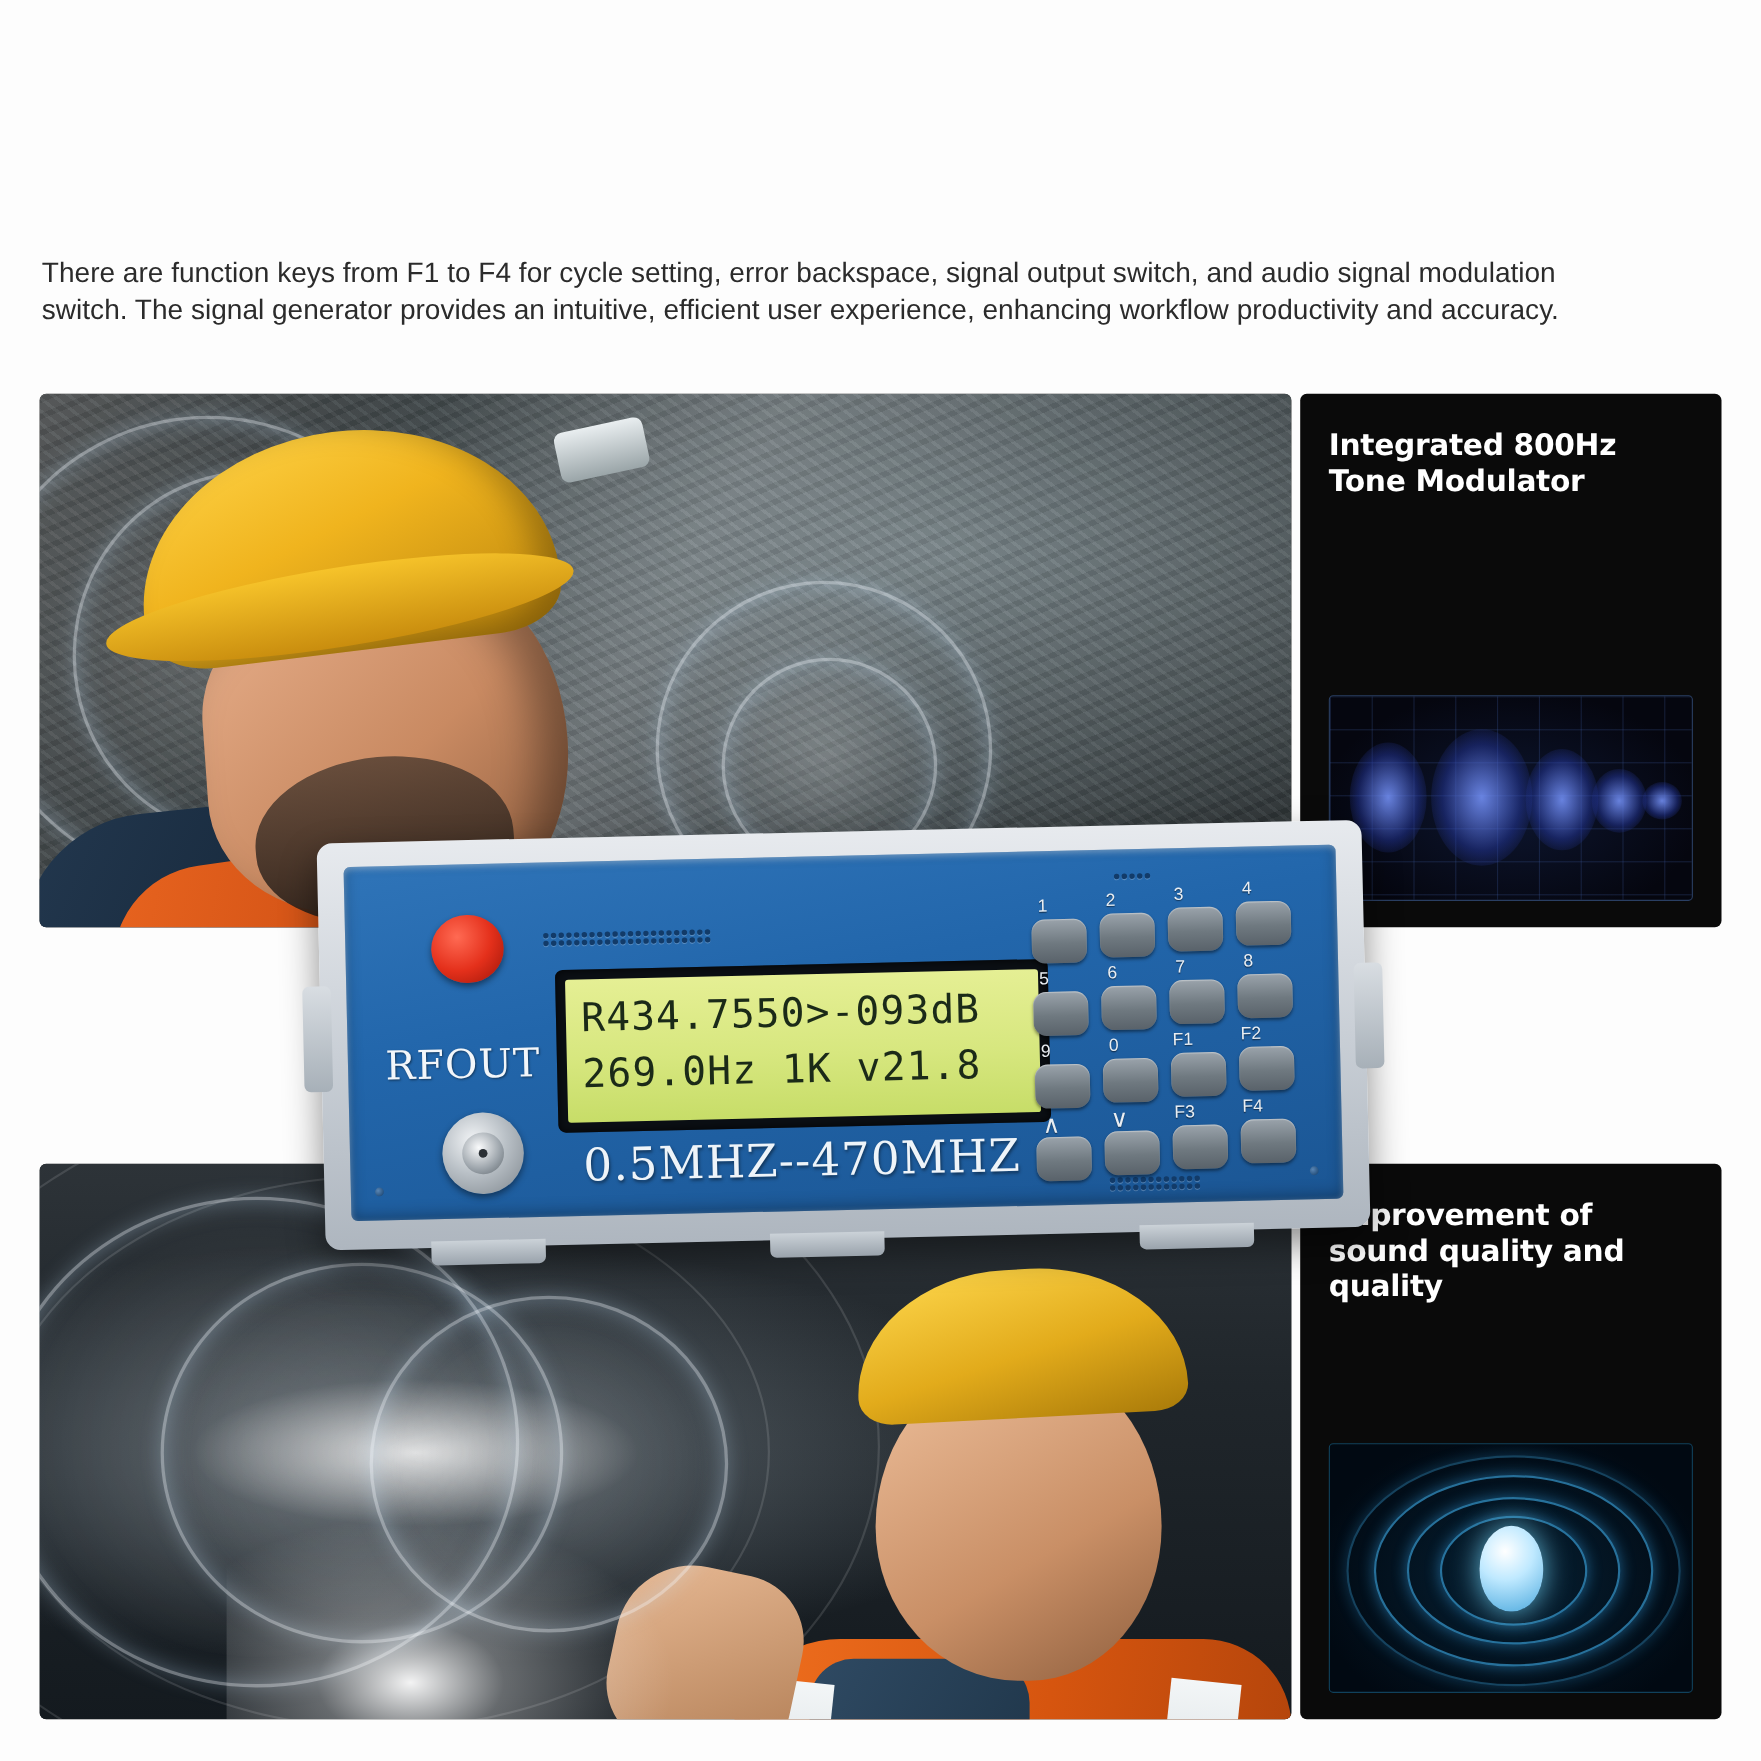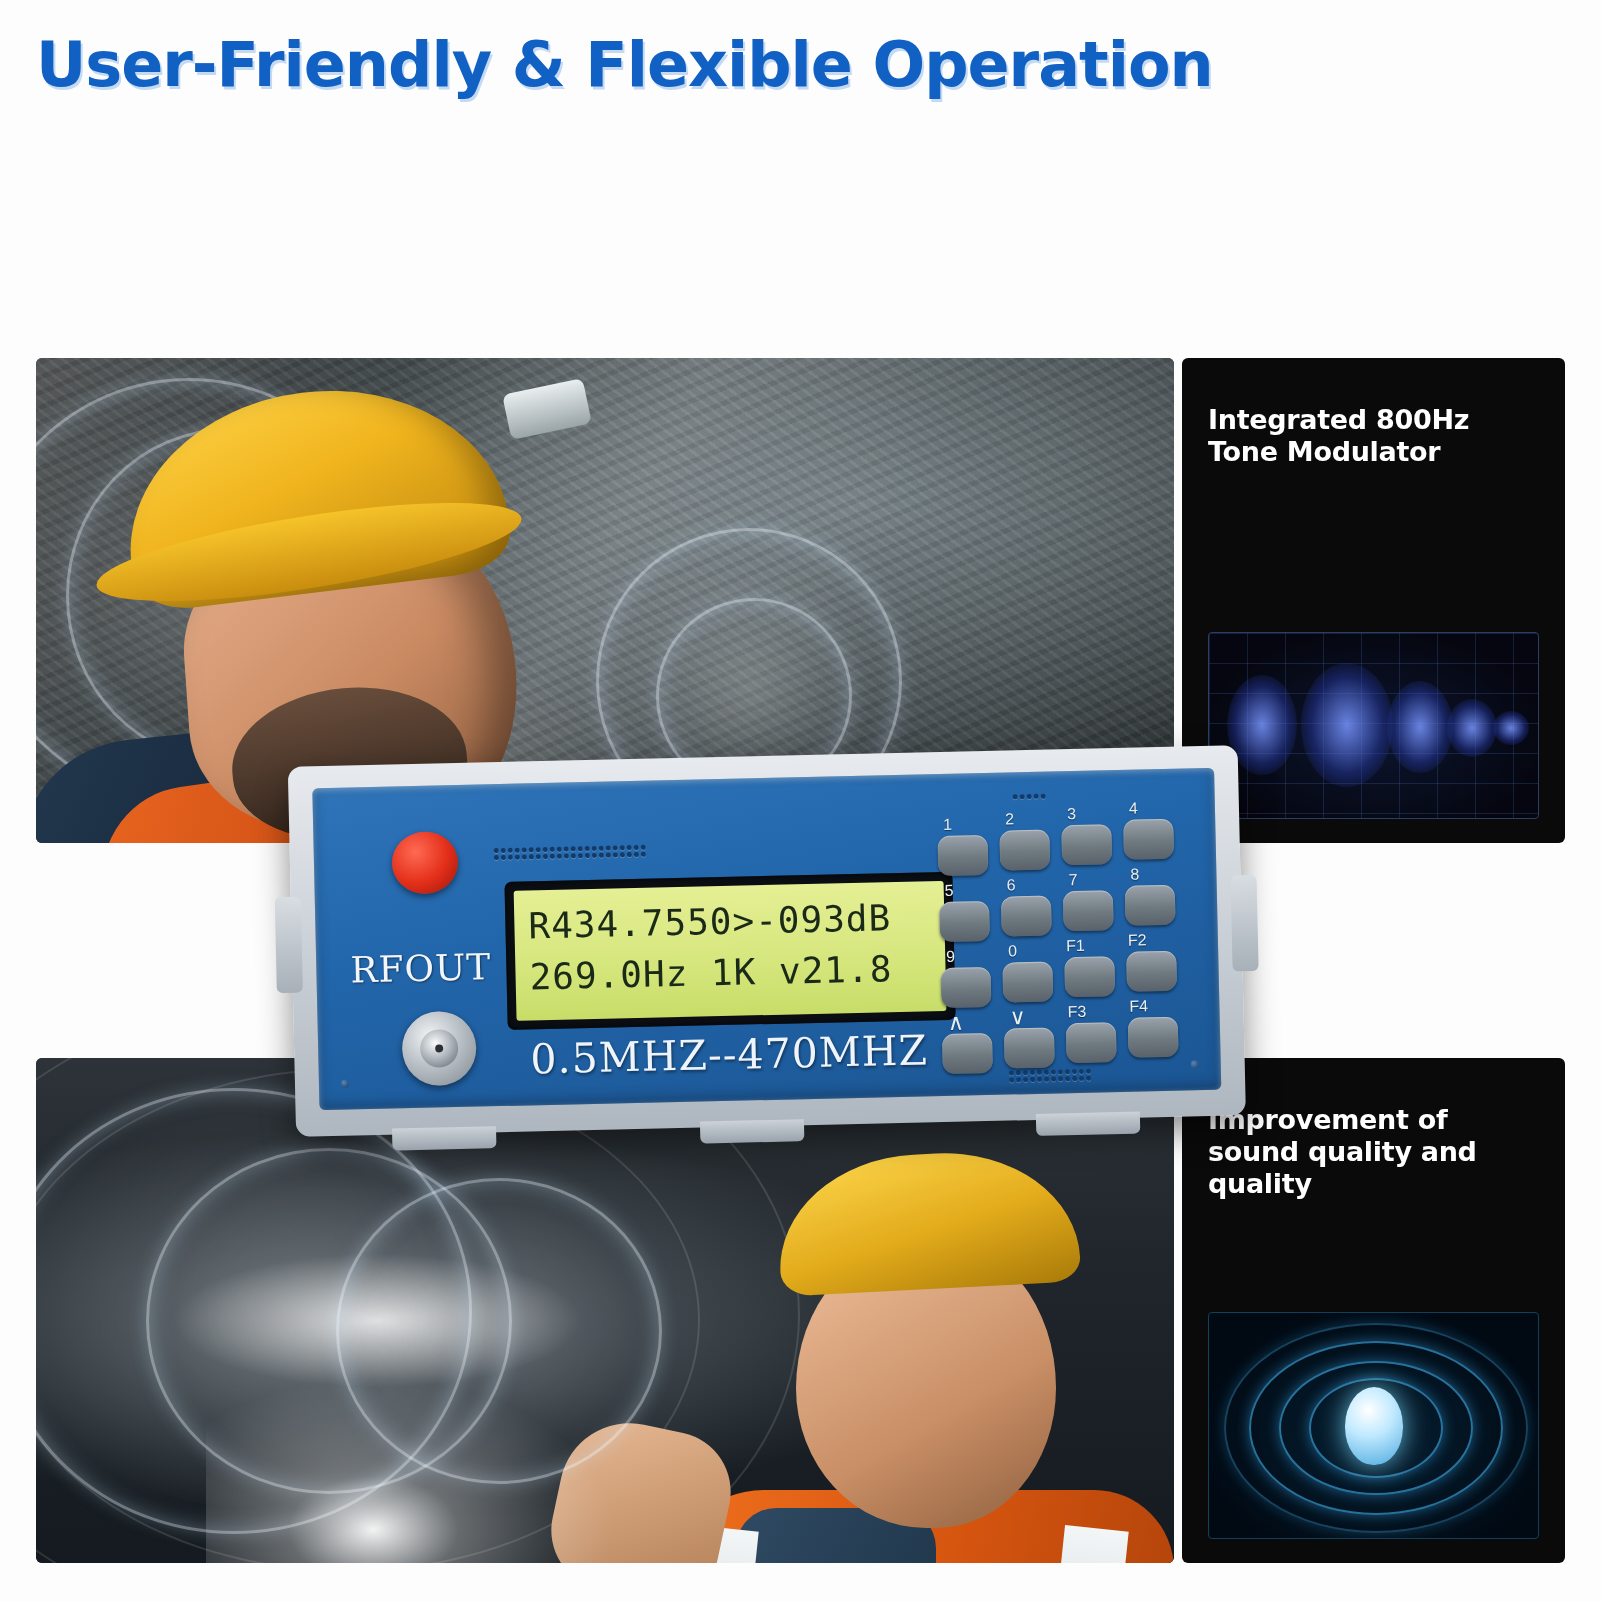--- a/index.html
+++ b/index.html
@@ -75,21 +75,21 @@
     width: 383px;
     background: #0a0a0a;
     border-radius: 6px;
     overflow: hidden;
   }
   .panel-top { top: 358px; height: 485px; }
   .panel-bottom { top: 1058px; height: 505px; }
 
   .panel h3 {
     margin: 0;
-    padding: 46px 26px 0 26px;
+    padding: 32px 26px 0 26px;
     font-family: "DejaVu Sans", sans-serif;
     font-weight: bold;
     font-size: 27px;
     line-height: 1.18;
     color: #ffffff;
     letter-spacing: -0.3px;
   }
   .panel p {
     margin: 0;
     padding: 16px 26px 0 26px;
@@ -458,22 +458,22 @@
     border-radius: 50% 50% 48% 48%;
     background: radial-gradient(circle at 40% 30%, #ffffff 0%, #bfe9ff 40%, #4aa8dd 100%);
     box-shadow: 0 0 26px rgba(120,220,255,0.8);
   }
 </style>
 </head>
 <body>
 
 <div class="page">
 
-  <div class="headline">User-Friendly &amp; Flexible Operation</div>
-
+
+  <div class="para para2">There are function keys from F1 to F4 for cycle setting, error backspace, signal output switch, and audio signal modulation switch.  The signal generator provides an intuitive, efficient user experience, enhancing workflow productivity and accuracy.</div>
 
   <div class="photo-top">
     <div class="rockwall"></div>
 
     <div class="wave-ring" style="left:-60px; top:20px; width:420px; height:420px;"></div>
     <div class="wave-ring" style="left:30px; top:70px; width:320px; height:330px;"></div>
     <div class="wave-ring" style="left:560px; top:170px; width:300px; height:300px;"></div>
     <div class="wave-ring" style="left:620px; top:240px; width:190px; height:190px;"></div>
 
     <div class="miner">

